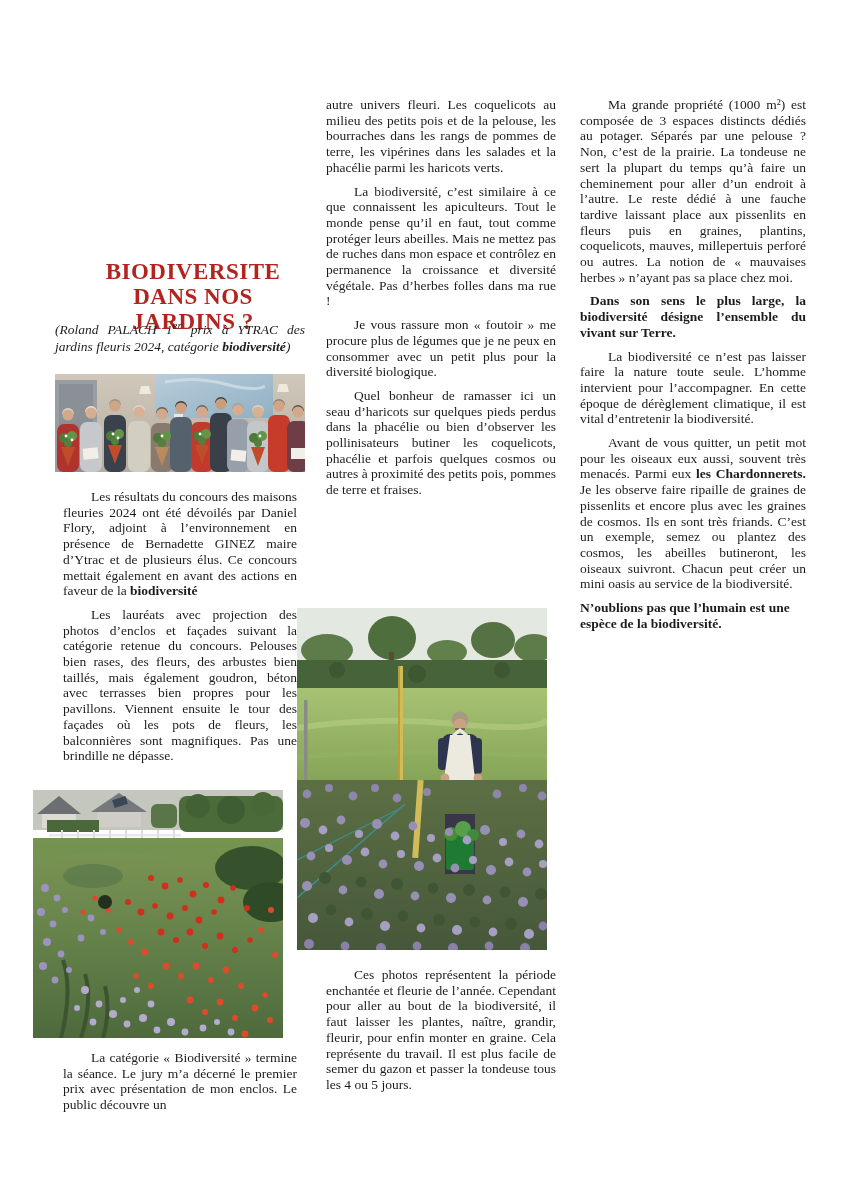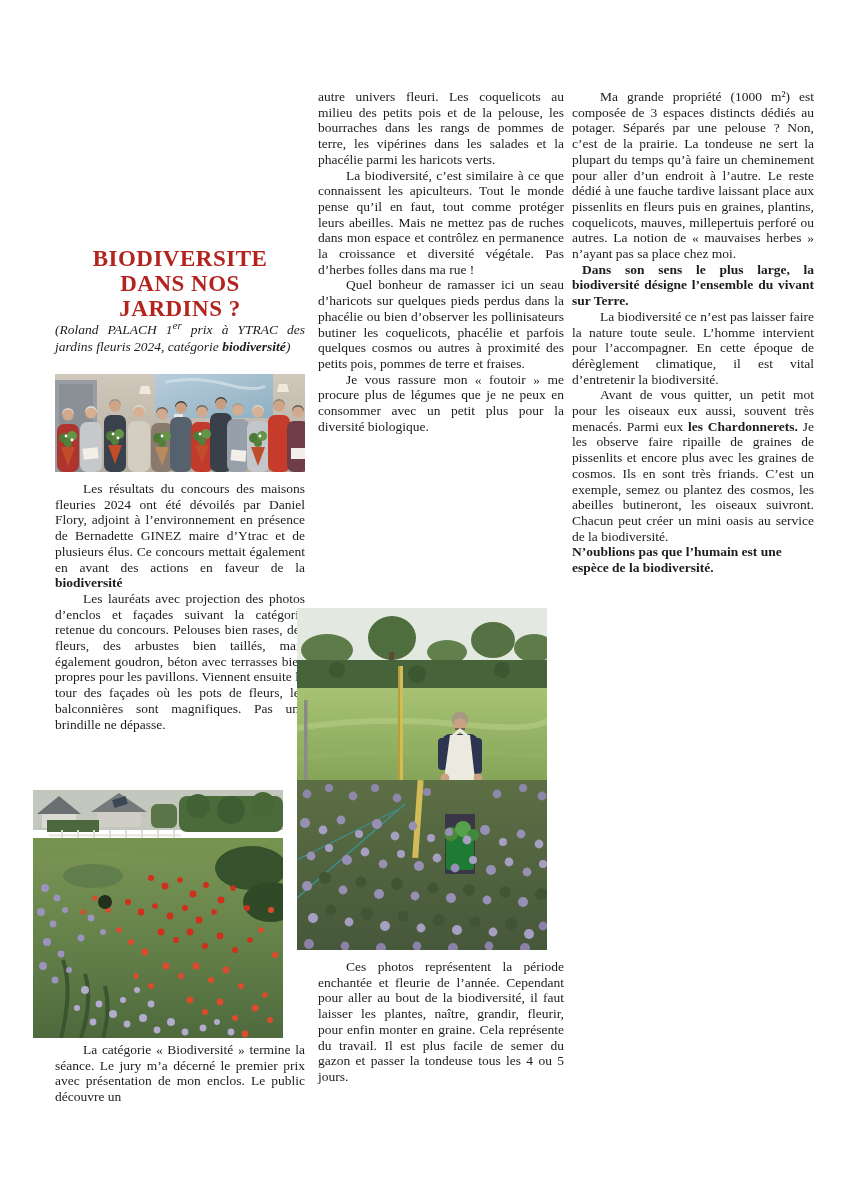--- a/index.html
+++ b/index.html
@@ -12,32 +12,32 @@
     color:#1c1c1c;
     overflow:hidden;
   }
   .abs{position:absolute;}
   .article-title{
     left:55px;top:246px;width:250px;
     text-align:center;
     font-size:23px;line-height:25px;
     font-weight:bold;
     letter-spacing:.5px;
-    margin:0;
+    margin:13px;
   }
   .subtitle{
     left:55px;top:321px;width:250px;
     font-size:13.5px;line-height:17px;
     font-style:italic;
     text-align:justify;
     margin:0;
   }
   .subtitle sup{font-size:11px;line-height:0;}
   .body-text{font-size:13.5px;line-height:15.7px;text-align:justify;}
-  .body-text p{margin:0;}
+  .body-text p{margin:8px;}
   .ind{text-indent:28px;}
   .smallind{text-indent:10px;}
   .plain{text-align:left;}
   .col1-block{left:55px;top:481px;width:250px;}
   .col1-caption{left:55px;top:1042px;width:250px;}
   .col2-block{left:318px;top:89px;width:246px;}
   .col2-caption{left:318px;top:959px;width:246px;}
   .col3-block{left:572px;top:89px;width:242px;}
   .photo{display:block;}
   .photo1{left:55px;top:374px;width:250px;height:98px;}
@@ -295,22 +295,22 @@
     </svg>
   </div>
 
   <div class="abs body-text col1-caption">
     <p class="ind">La catégorie « Biodiversité » termine la séance. Le jury m’a décerné le premier prix avec présentation de mon enclos. Le public découvre un</p>
   </div>
 
   <div class="abs body-text col2-block">
     <p>autre univers fleuri. Les coquelicots au milieu des petits pois et de la pelouse, les bourraches dans les rangs de pommes de terre, les vipérines dans les salades et la phacélie parmi les haricots verts.</p>
     <p class="ind">La biodiversité, c’est similaire à ce que connaissent les apiculteurs. Tout le monde pense qu’il en faut, tout comme protéger leurs abeilles. Mais ne mettez pas de ruches dans mon espace et contrôlez en permanence la croissance et diversité végétale. Pas d’herbes folles dans ma rue !</p>
+    <p class="ind">Je vous rassure mon « foutoir » me procure plus de légumes que je ne peux en consommer avec un petit plus pour la diversité biologique.</p>
     <p class="ind">Quel bonheur de ramasser ici un seau d’haricots sur quelques pieds perdus dans la phacélie ou bien d’observer les pollinisateurs butiner les coquelicots, phacélie et parfois quelques cosmos ou autres à proximité des petits pois, pommes de terre et fraises.</p>
-    <p class="ind">Je vous rassure mon « foutoir » me procure plus de légumes que je ne peux en consommer avec un petit plus pour la diversité biologique.</p>
   </div>
 
   <div class="abs photo photo3" role="img">
     <svg viewBox="0 0 250 342" preserveAspectRatio="none">
       <defs>
         <linearGradient id="grass" x1="0" y1="0" x2="0" y2="1">
           <stop offset="0" stop-color="#a7c273"></stop>
             <stop offset="1" stop-color="#84a356"></stop>
         </linearGradient>
         <linearGradient id="fore" x1="0" y1="0" x2="0" y2="1">

